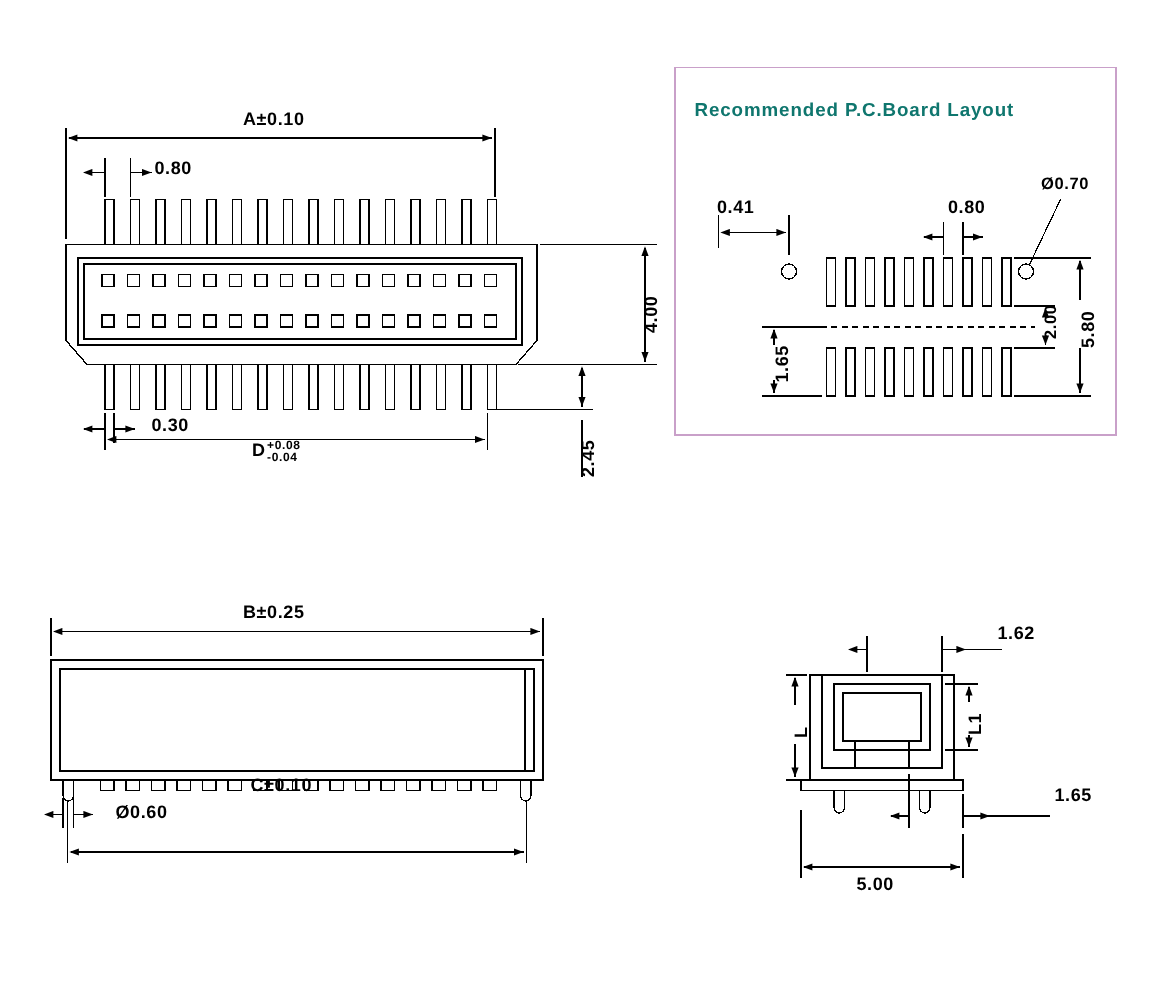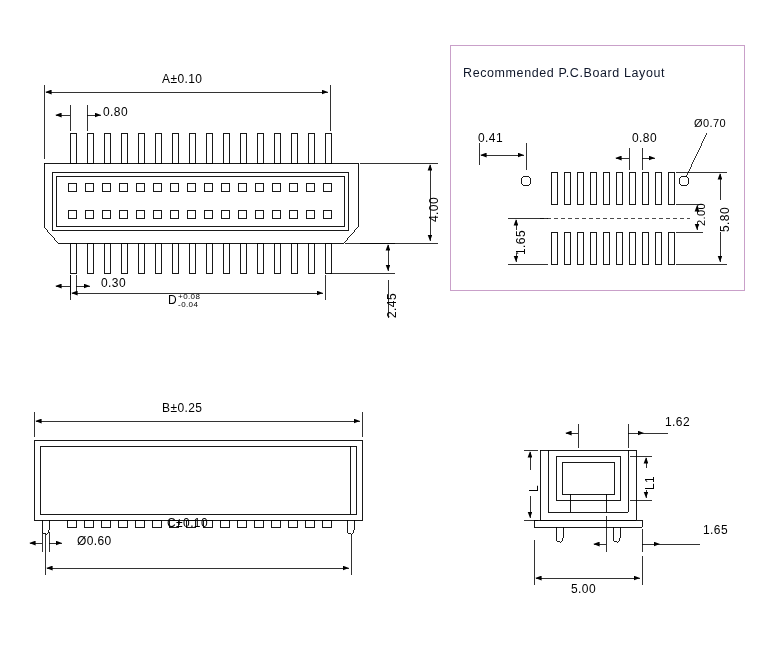--- a/index.html
+++ b/index.html
@@ -13,41 +13,42 @@
     position: relative;
     font-family: "Liberation Sans", sans-serif;
     color: #000000;
     overflow: hidden;
   }
   .stage {
     position: absolute;
     left: 0; top: 0;
     width: 768px;
     height: 658px;
+    font-weight: bold;
   }
   svg.drawing {
     position: absolute;
     left: 0; top: 0;
     width: 768px;
     height: 658px;
   }
   .lbl {
     position: absolute;
     font-family: "Liberation Sans", sans-serif;
     font-size: 12px;
     color: #000;
     white-space: nowrap;
     letter-spacing: 0.4px;
   }
   .lbl.small { font-size: 11px; }
   .lbl.vert {
     transform-origin: left top;
     transform: rotate(-90deg);
   }
-  .lbl.pink { color: #0f172a; }
+  .lbl.pink { color: #0f766e; }
   .frac {
     display: inline-block;
     font-size: 8px;
     line-height: 8px;
     vertical-align: middle;
     text-align: left;
     margin-left: 1px;
   }
   .frac span { display: block; }
 </style>

